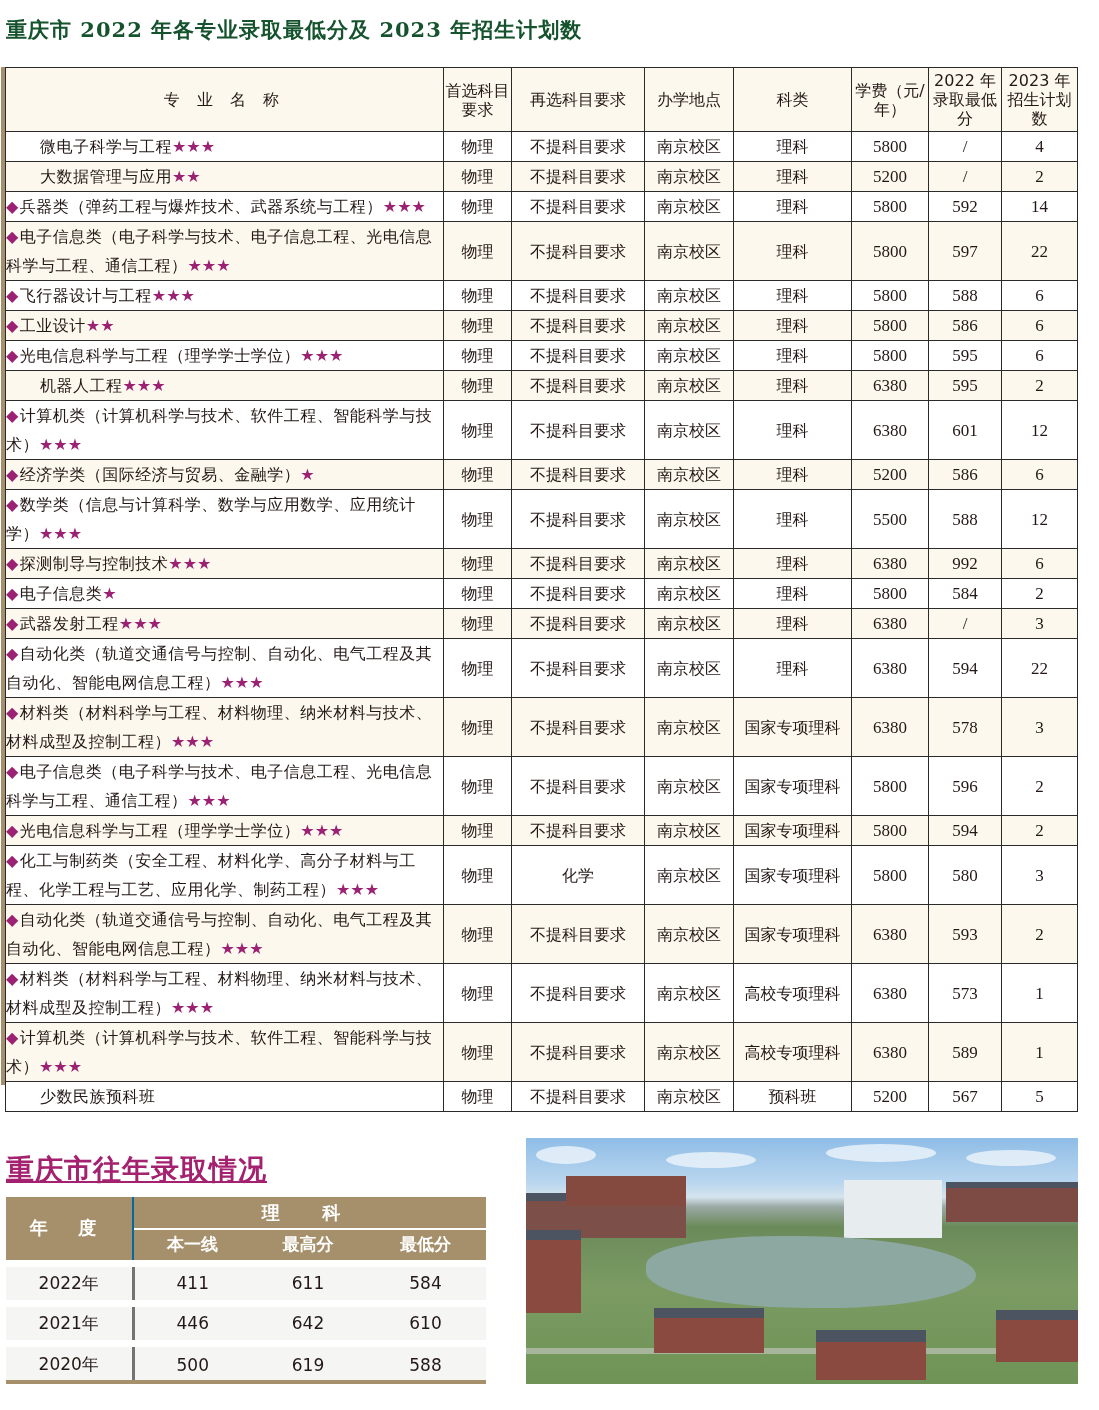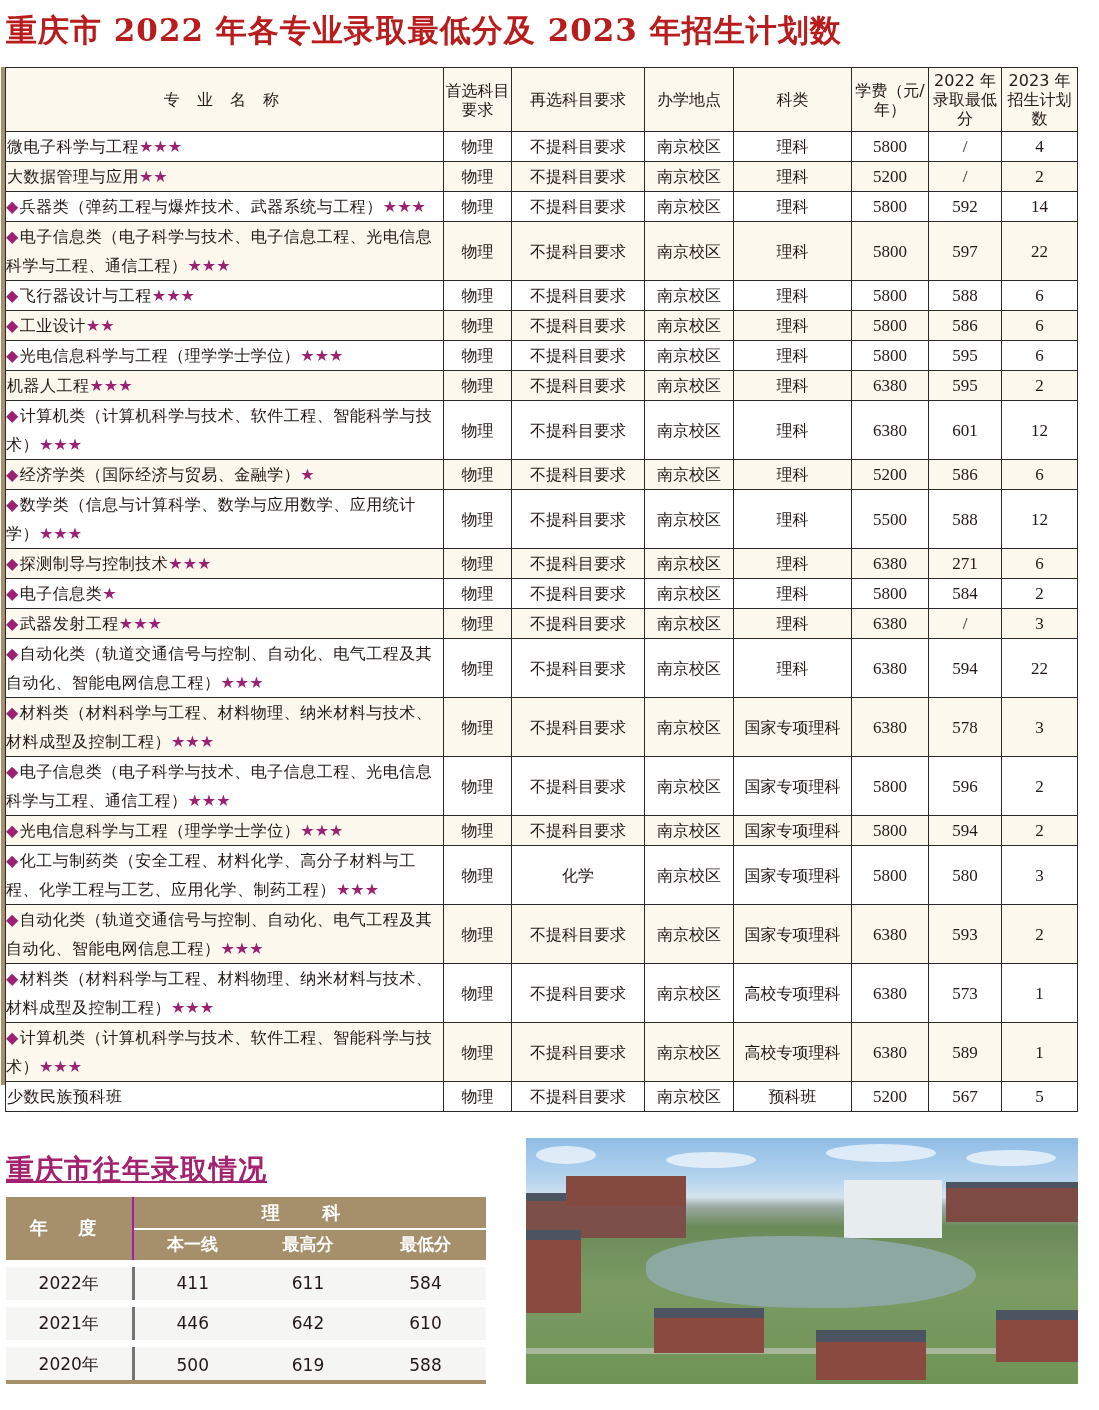--- a/index.html
+++ b/index.html
@@ -2,22 +2,22 @@
 <html><head>
 <meta charset="utf-8">
 <style>
   * { box-sizing: border-box; margin: 0; padding: 0; }
   html, body { width: 1099px; height: 1410px; background: #ffffff; overflow: hidden; }
   body { position: relative; font-family: "DejaVu Serif", "Liberation Serif", serif; color: #231815; }
 
   .main-title {
     position: absolute; left: 6px; top: 8px;
     font-family: "DejaVu Serif", "Liberation Serif", serif;
-    font-weight: bold; font-size: 31px; letter-spacing: 1px;
-    color: #b91c1c; white-space: nowrap; line-height: 44px;
+    font-weight: bold; font-size: 21px; letter-spacing: 1px;
+    color: #14532d; white-space: nowrap; line-height: 44px;
   }
 
   .side-stripe {
     position: absolute; left: 1px; top: 67px; width: 5px; height: 1018px;
     background: #a68f6b;
   }
 
   table.plan {
     position: absolute; left: 5px; top: 67px; width: 1072px;
     border-collapse: collapse; table-layout: fixed;
@@ -35,41 +35,41 @@
   }
   table.plan thead th.name-h { letter-spacing: 6px; }
   table.plan tbody tr { height: 29px; }
   table.plan tbody tr.two { height: 58px; margin-left: 36px; }
   table.plan tbody tr.odd td { background: #ffffff; }
   table.plan tbody tr.even td { background: #fdf8ee; }
   table.plan td.name {
     text-align: left; padding-right: 4px;
     line-height: 29px; letter-spacing: 0.5px;
   }
-  table.plan td.name.ind { }
+  table.plan td.name.ind { padding-left: 33px; }
   .diamond { color: #9b2173; font-size: 16px; margin-right: 1px; }
   .stars { color: #9b2173; letter-spacing: 0px; }
   .num { font-family: "Liberation Serif", "DejaVu Serif", serif; font-size: 17px; }
 
   .sub-title {
     position: absolute; left: 6px; top: 1150px;
     font-weight: bold; font-size: 28px; letter-spacing: 1px;
     color: #a3216f; white-space: nowrap; line-height: 40px; text-decoration: underline;
   }
 
   table.hist {
     position: absolute; left: 6px; top: 1197px; width: 480px;
     border-collapse: collapse; table-layout: fixed;
     font-family: "DejaVu Sans", "Liberation Sans", sans-serif;
   }
   table.hist th {
     background: #a68f6b; color: #ffffff; font-weight: bold; font-size: 18px;
     text-align: center;
   }
-  table.hist th.year-h { border-right: 2px solid #a21caf; letter-spacing: 12px; height: 66px; }
+  table.hist th.year-h { border-right: 2px solid #0369a1; letter-spacing: 12px; height: 66px; }
   table.hist th.group-h { height: 32px; border-bottom: 2px solid #ffffff; letter-spacing: 18px; }
   table.hist th.col-h { height: 33px; font-size: 17px; }
   table.hist td {
     text-align: center; font-size: 17px; height: 40px; color: #231815;
   }
   table.hist tbody tr td { background: #f5f5f3; border-top: 7px solid #ffffff; border-bottom: 0; }
   table.hist tbody tr td:first-child { border-right: 3px solid #737373; }
   .hist-bottom {
     position: absolute; left: 6px; top: 1380px; width: 480px; height: 4px; background: #a68f6b;
   }
@@ -227,21 +227,21 @@
         <td class="num">588</td>
         <td class="num">12</td>
       </tr>
       <tr class="even">
         <td class="name"><span class="diamond">◆</span><span>探测制导与控制技术</span><span class="stars">★★★</span></td>
         <td>物理</td>
         <td>不提科目要求</td>
         <td>南京校区</td>
         <td>理科</td>
         <td class="num">6380</td>
-        <td class="num">271</td>
+        <td class="num">992</td>
         <td class="num">6</td>
       </tr>
       <tr class="odd">
         <td class="name"><span class="diamond">◆</span><span>电子信息类</span><span class="stars">★</span></td>
         <td>物理</td>
         <td>不提科目要求</td>
         <td>南京校区</td>
         <td>理科</td>
         <td class="num">5800</td>
         <td class="num">584</td>

